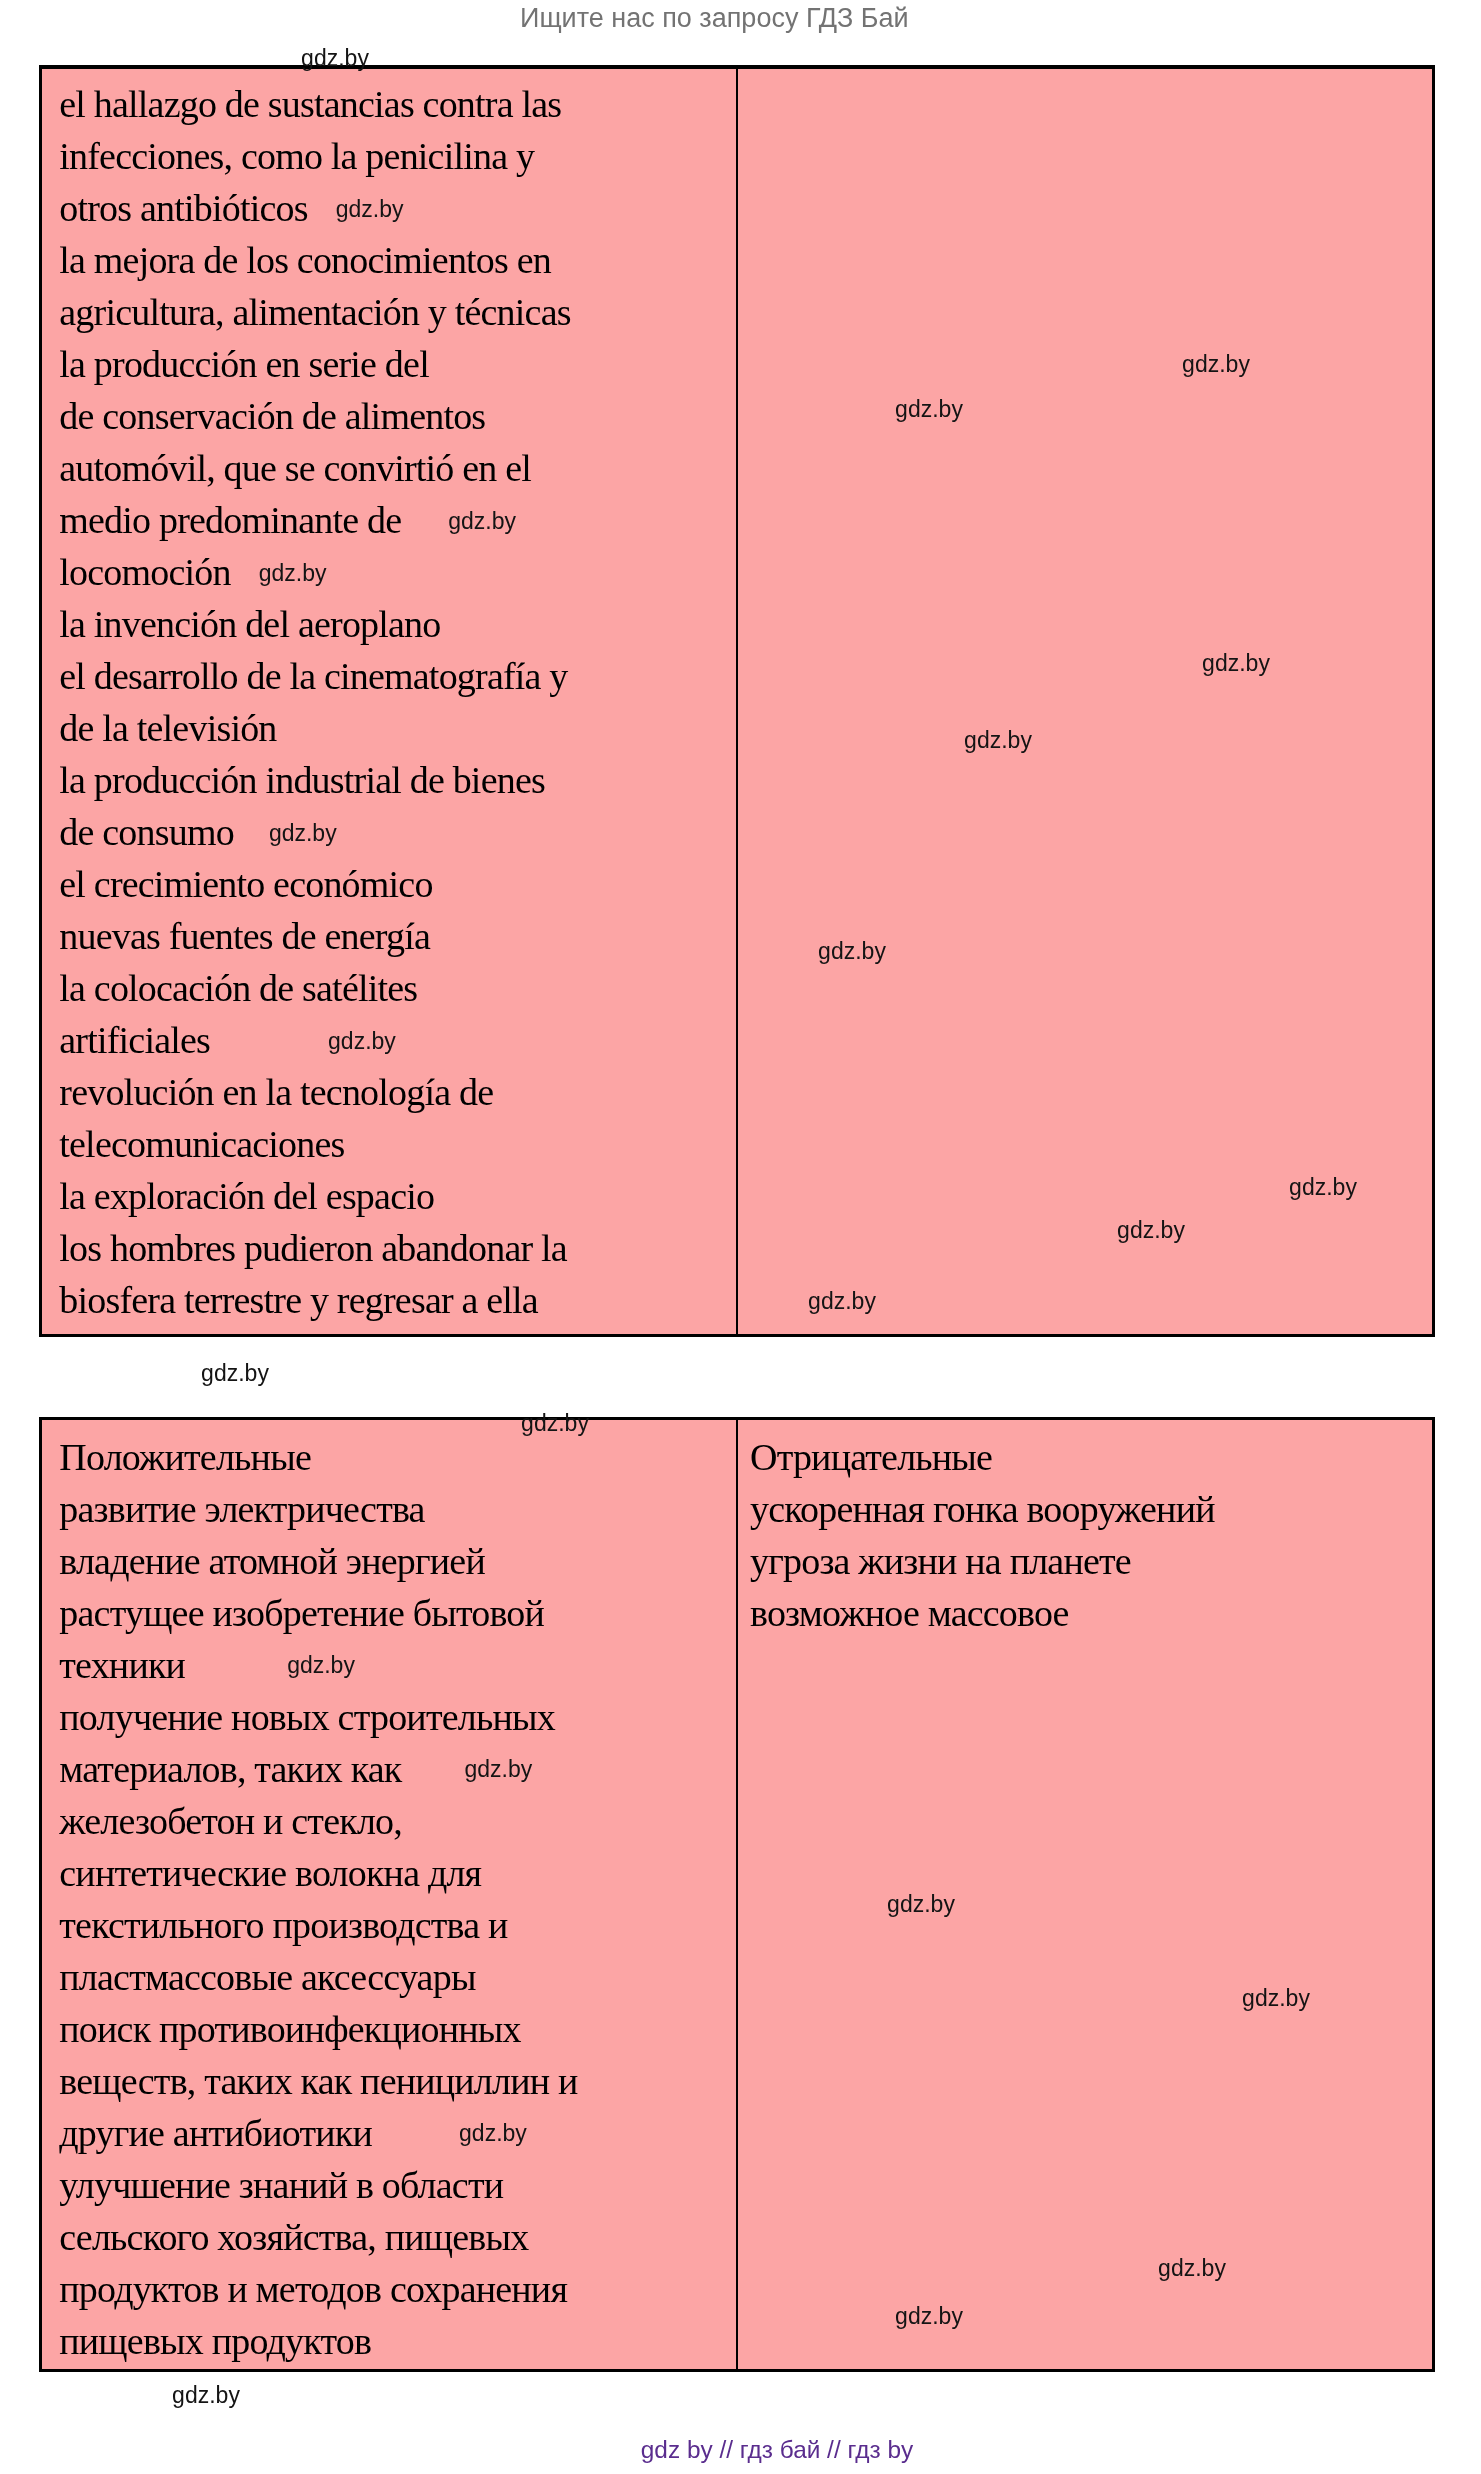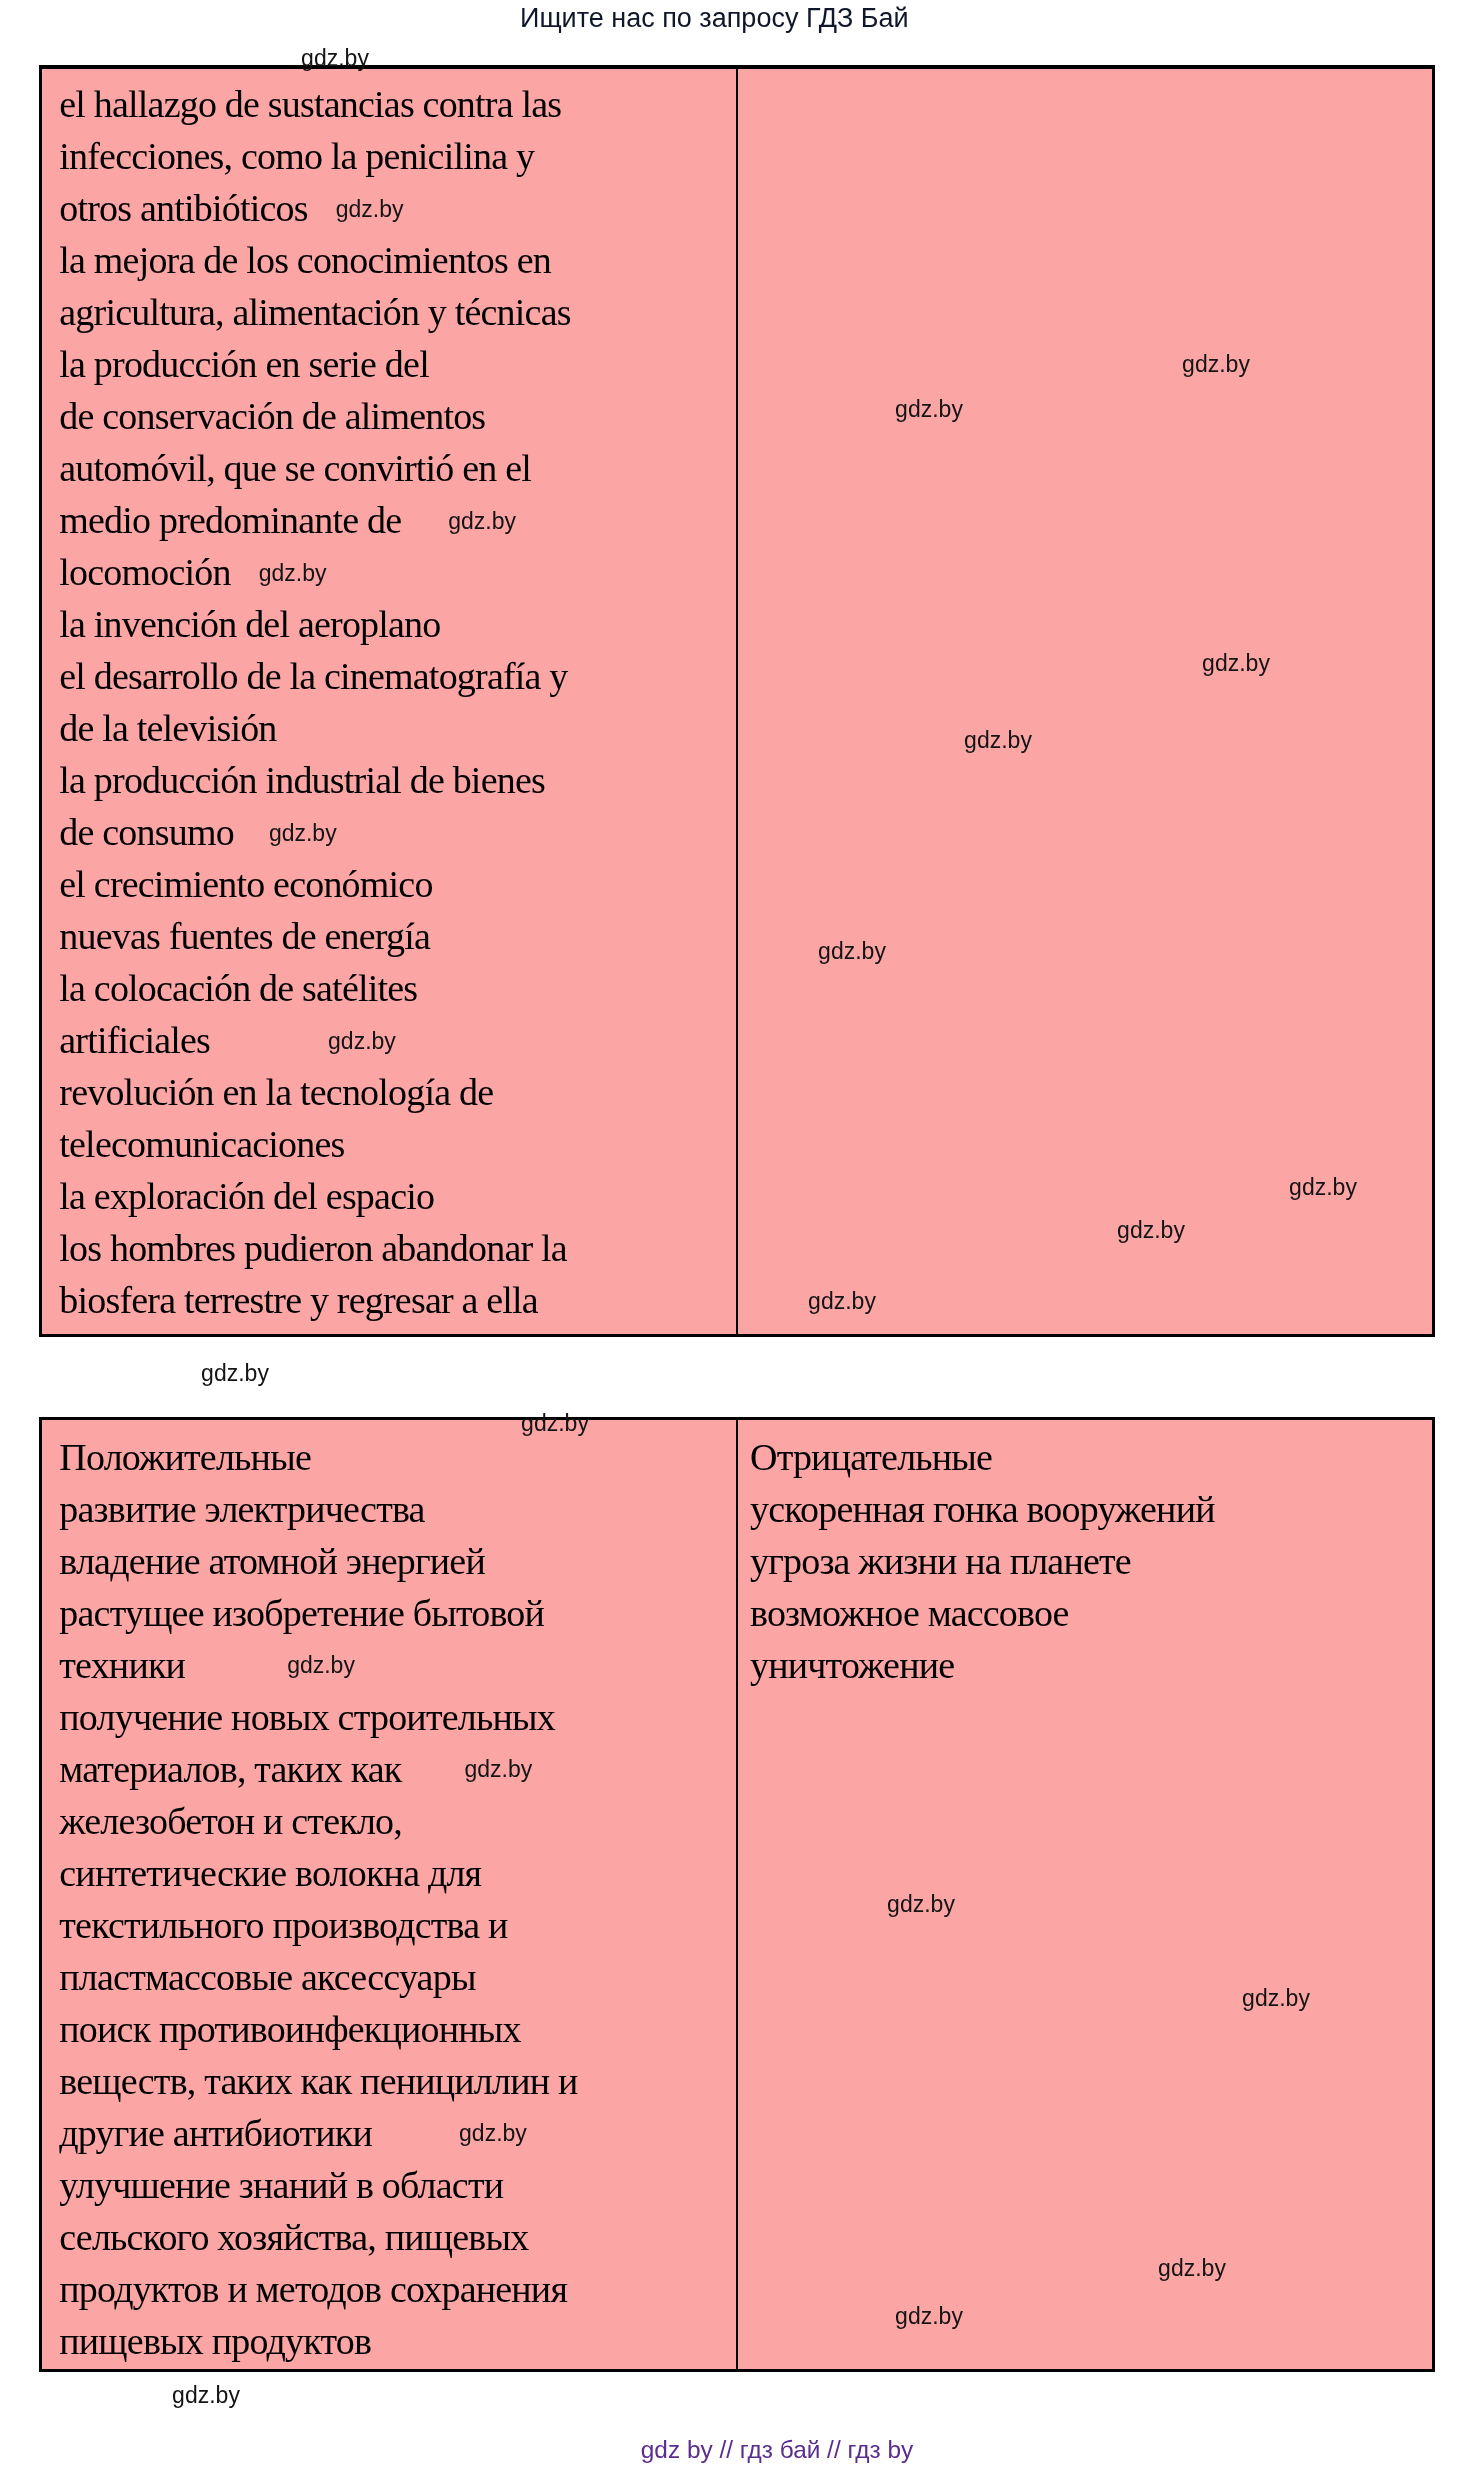--- a/index.html
+++ b/index.html
@@ -59,21 +59,21 @@
     font-family:"Liberation Sans", sans-serif;
     font-size:23px;
     color:#141414;
     white-space:nowrap;
     z-index:5;
   }
 </style>
 </head>
 <body>
 
-<div class="green-header" style="color: #0f172a;">Ищите нас по запросу ГДЗ Бай</div>
+<div class="green-header" style="color: #737373;">Ищите нас по запросу ГДЗ Бай</div>
 
 <div class="wm-abs" style="left:335px;top:58px;">gdz.by</div>
 
 <div class="tbl" id="table1">
   <div class="cell cell-left">
       <div class="line"><span>el hallazgo de sustancias contra las</span></div>
       <div class="line"><span>infecciones, como la penicilina y</span></div>
       <div class="line"><span>otros antibióticos</span><span class="wm-inline" style="margin-left: 28px;">gdz.by</span></div>
       <div class="line"><span>la mejora de los conocimientos en</span></div>
       <div class="line"><span>agricultura, alimentación y técnicas</span></div>
@@ -121,21 +121,20 @@
       <div class="line"><span>сельского хозяйства, пищевых</span></div>
       <div class="line"><span>продуктов и методов сохранения</span></div>
       <div class="line"><span>пищевых продуктов</span></div>
     </div>
   <div class="divider"></div>
   <div class="cell cell-right">
       <div class="line"><span>Отрицательные</span></div>
       <div class="line"><span>ускоренная гонка вооружений</span></div>
       <div class="line"><span>угроза жизни на планете</span></div>
       <div class="line"><span>возможное массовое</span></div>
-      <div class="line"><span>уничтожение</span></div>
     </div>
 </div>
 
 <div>
   <div>
       <div class="wm-abs" style="left: 1216px; top: 364px;">gdz.by</div>
       <div class="wm-abs" style="left: 929px; top: 409px;">gdz.by</div>
       <div class="wm-abs" style="left: 1236px; top: 663px;">gdz.by</div>
       <div class="wm-abs" style="left: 998px; top: 740px;">gdz.by</div>
       <div class="wm-abs" style="left: 852px; top: 951px;">gdz.by</div>

